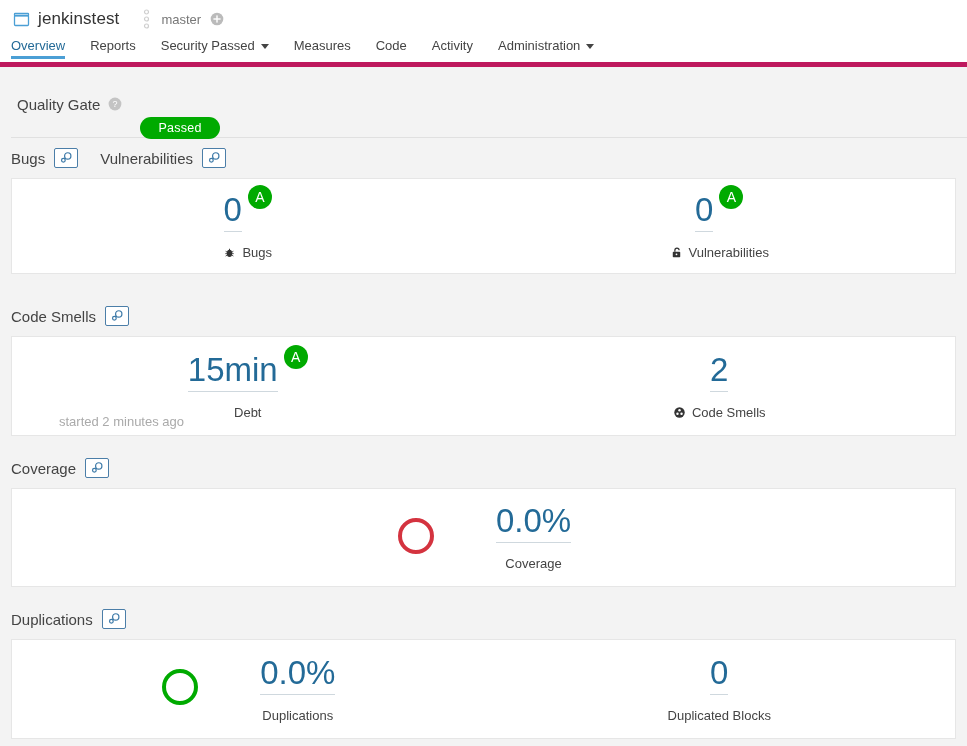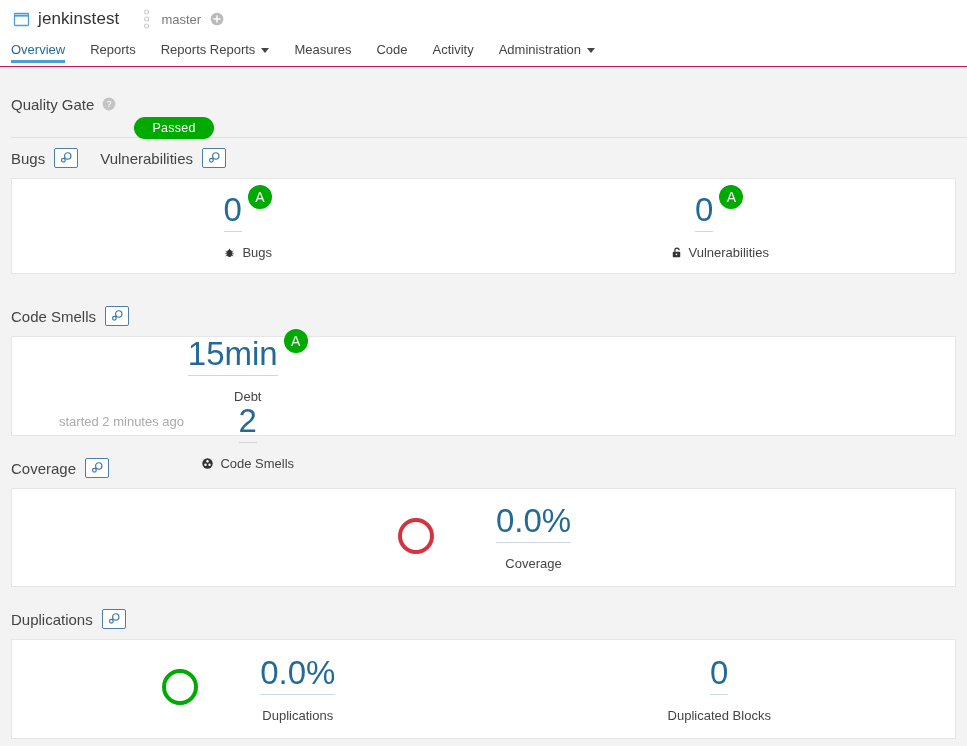--- a/index.html
+++ b/index.html
@@ -62,23 +62,23 @@
     height: 14px;
     display: inline-flex;
     align-items: center;
     justify-content: center;
   }
 
   
   .navbar {
     height: 29px;
     background: #fff;
-    border-bottom: 1px solid #be185d;
-    display: flex;
-    align-items: center;
+    border-bottom: 5px solid #be185d;
+    display: flex;
+    align-items: flex-start;
     padding-left: 11px;
     box-sizing: border-box;
   }
   .nav-item {
     font-size: 13px;
     color: #444;
     padding: 0 0 6px 0;
     margin-right: 25px;
     position: relative;
     white-space: nowrap;
@@ -106,21 +106,21 @@
   .page {
     background: #f3f3f3;
     height: 679px;
     box-sizing: border-box;
   }
 
   
   .qg-row {
     display: flex;
     align-items: center;
-    padding: 24px 0 0 11px;
+    padding: 24px 0 0 17px;
     height: 50px;
     box-sizing: border-box;
   }
   .qg-title {
     font-size: 15px;
     color: #444;
   }
   .help-icon {
     margin-left: 8px;
     width: 14px; height: 14px;
@@ -281,21 +281,21 @@
 </div>
 
 <div class="navbar">
   <div class="nav-item active">
     <span>Overview</span>
   </div>
   <div class="nav-item">
     <span>Reports</span>
   </div>
   <div class="nav-item">
-    <span>Reports Reports</span>
+    <span>Security Passed</span>
     <i class="caret"></i>
   </div>
   <div class="nav-item">
     <span>Measures</span>
   </div>
   <div class="nav-item">
     <span>Code</span>
   </div>
   <div class="nav-item">
     <span>Activity</span>
@@ -383,21 +383,21 @@
     <span class="sec-title">Code Smells</span>
     <span class="link-box">
       <svg width="14" height="14" viewBox="0 0 16 16">
         <circle cx="10" cy="5.6" r="3.6" fill="none" stroke="#3d7aa8" stroke-width="1.4"></circle>
         <circle cx="5" cy="10.6" r="2.1" fill="none" stroke="#3d7aa8" stroke-width="1.4"></circle>
         <line x1="7.4" y1="8.2" x2="6.5" y2="9.1" stroke="#3d7aa8" stroke-width="1.4"></line>
       </svg>
     </span>
   </div>
 
-  <div class="card" style="height:100px;flex-direction:column;">
+  <div class="card" style="height:100px;">
     <div class="half">
       <div class="measure-main">
         <span class="big-val">15min</span>
         <span class="rating">A</span>
       </div>
       <div class="measure-label">
         <span>Debt</span>
       </div>
     </div>
     <div class="half">

